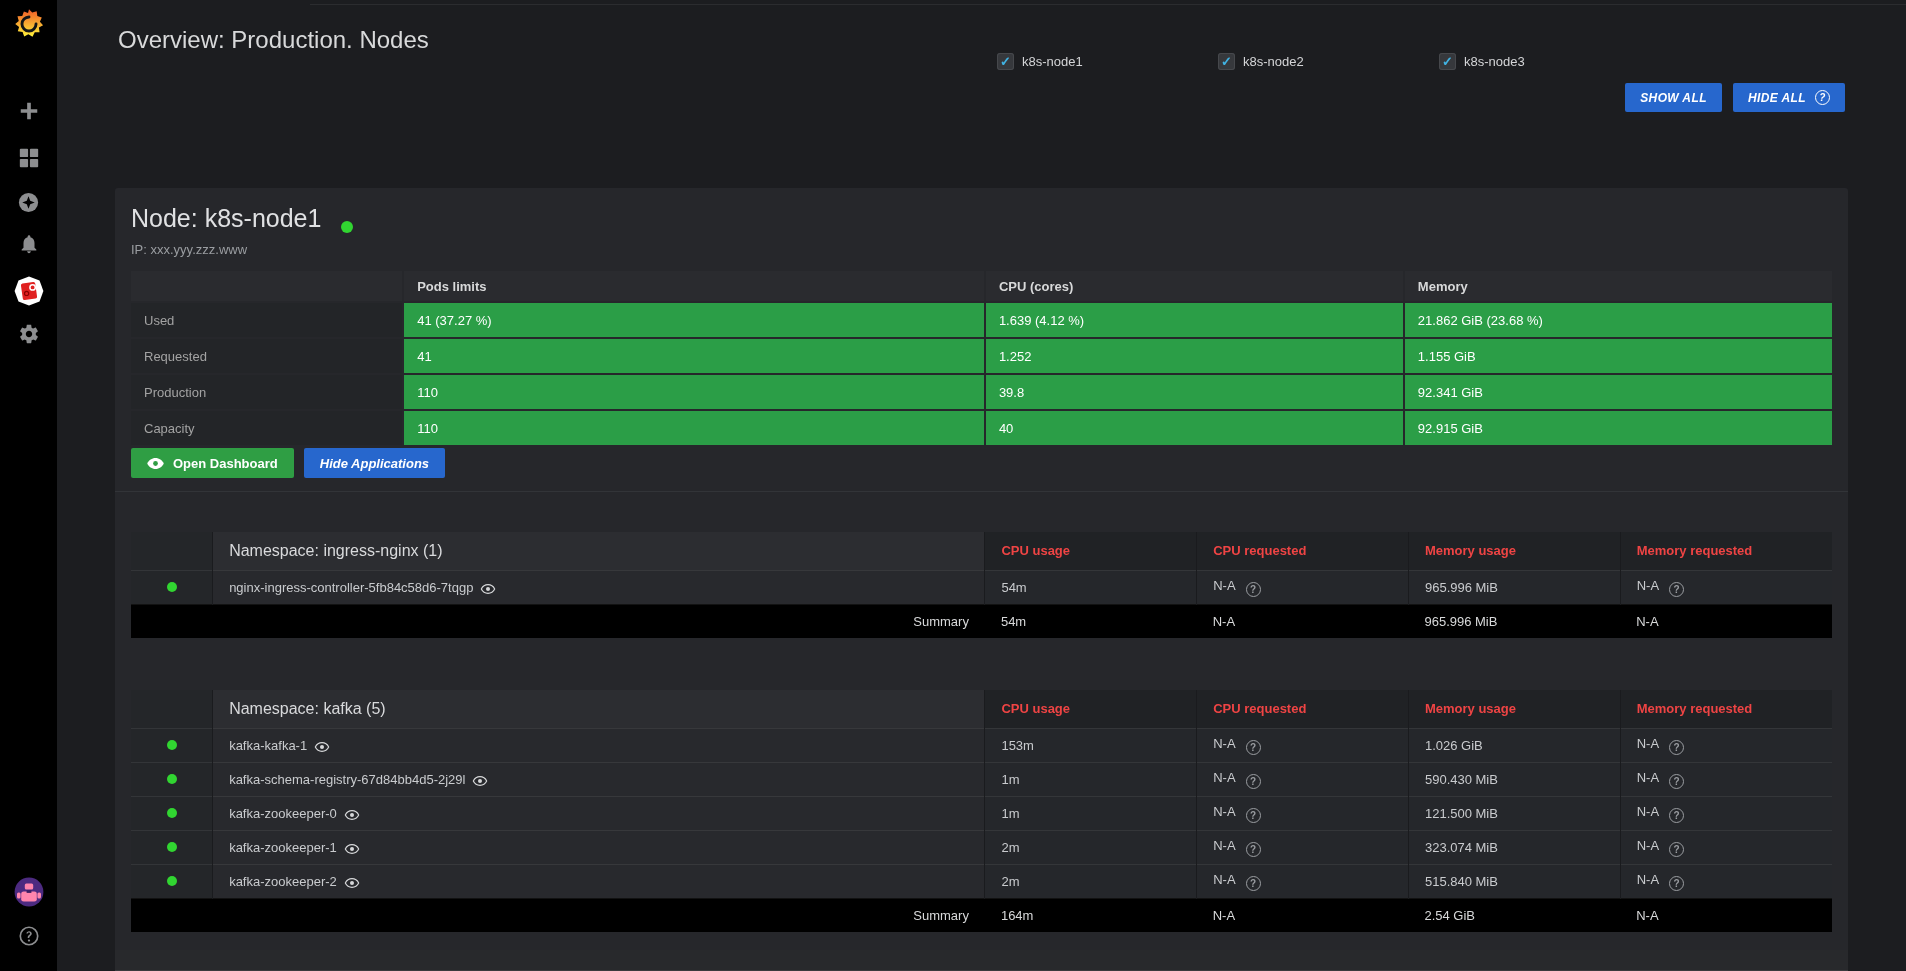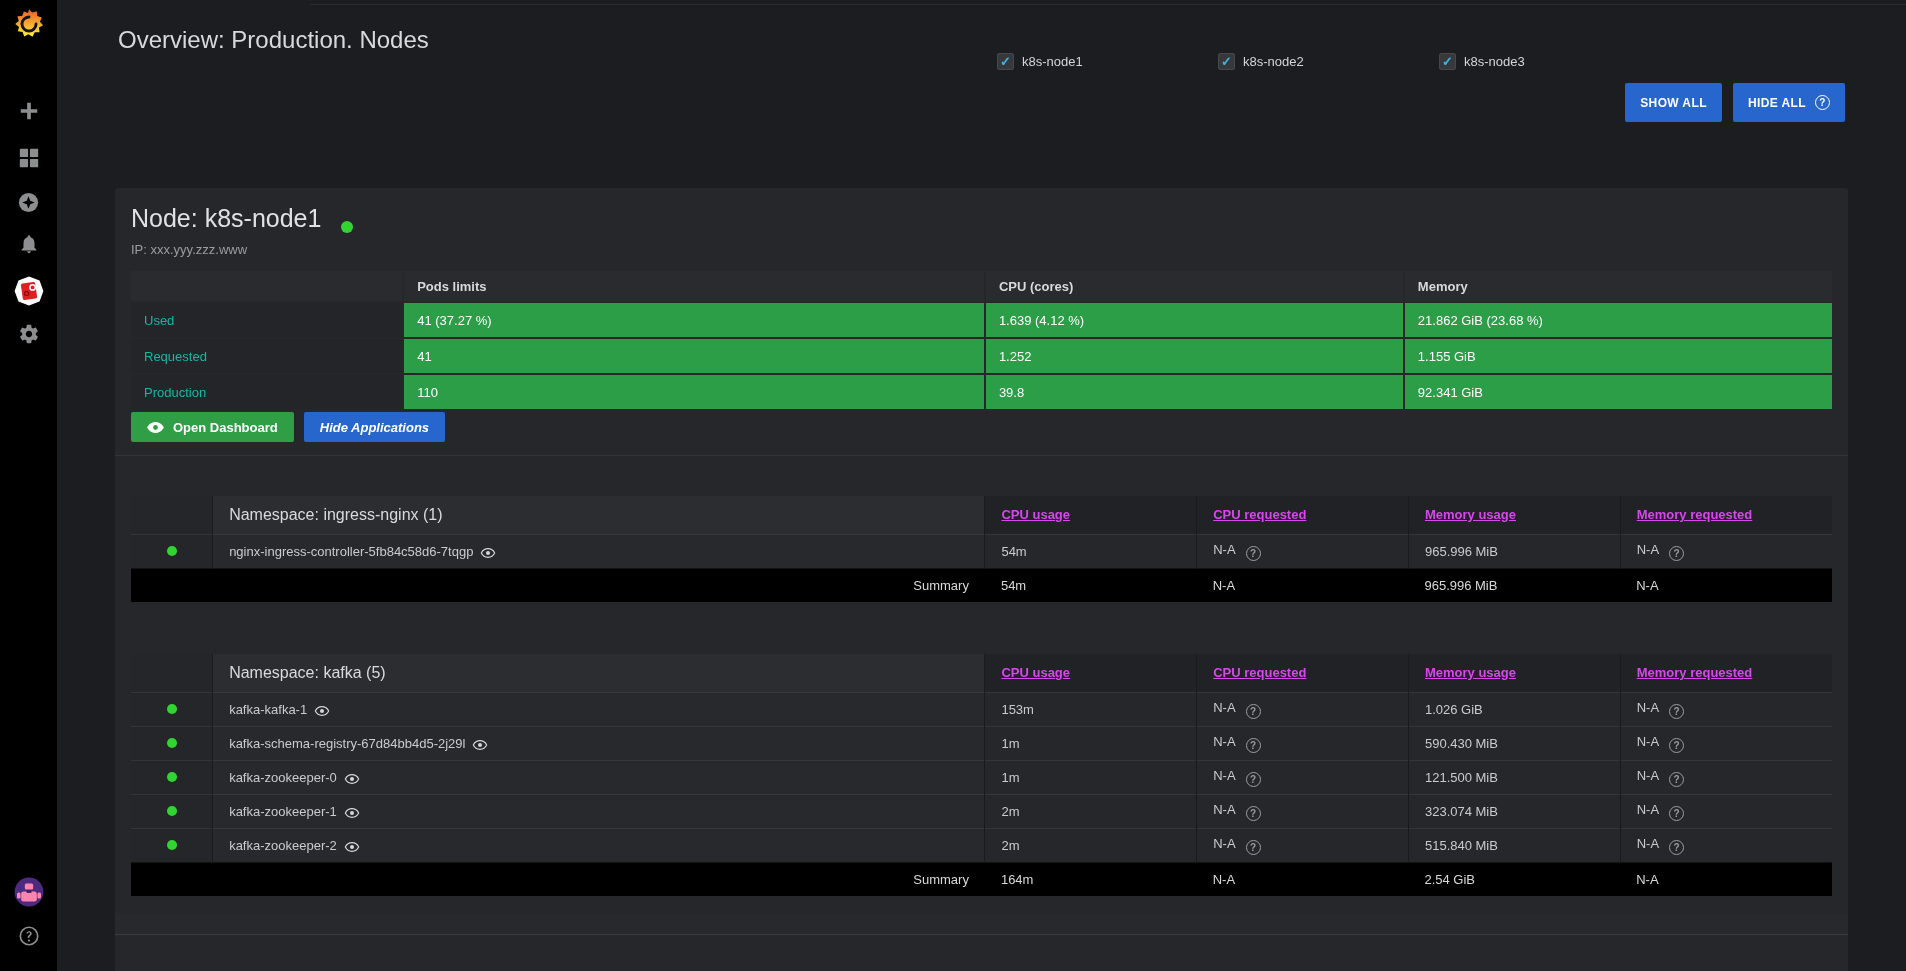--- a/index.html
+++ b/index.html
@@ -23,55 +23,55 @@
   .cb-item{ position:absolute; top:53px; display:flex; align-items:center; cursor:pointer; }
   .cbox{ width:17px; height:17px; background:#36383c; border-radius:3px; display:inline-flex;
     align-items:center; justify-content:center; font-size:13px; font-weight:700;
     color:var(--checkbox-check); box-shadow:inset 0 0 0 1px #46484c; }
   .cb-label{ margin-left:8px; font-size:13px; color:#d4d5d7; }
 
   .top-buttons{ position:absolute; right:61px; top:83px; display:flex; gap:11px; }
   .btn{ border:none; border-radius:2px; color:#fff; font-weight:700; cursor:pointer;
     display:inline-flex; align-items:center; justify-content:center;
     font-family:"Liberation Sans", sans-serif; }
-  .btn-top{ background:var(--blue-button); height:39px; padding:0 15px; font-size:12px; letter-spacing:.4px; }
+  .btn-top{ background:var(--blue-button); height:29px; padding:0 15px; font-size:12px; letter-spacing:.4px;font-style:italic; }
   .q-circle{ display:inline-flex; align-items:center; justify-content:center;
     width:15px; height:15px; border:1.4px solid currentColor; border-radius:50%;
     font-size:10px; font-weight:700; margin-left:9px; }
 
   .panel{ position:absolute; left:58px; right:58px; top:188px; bottom:0; background:#26272b;
     border-radius:3px 3px 0 0; padding:0 16px; overflow:hidden; }
   .panel-title{ margin:16px 0 0; font-size:25px; font-weight:400; color:#e0e1e3; display:flex; align-items:flex-end; }
   .title-dot{ width:12px; height:12px; border-radius:50%; background:var(--status-dot); margin-left:20px; margin-top:4px; }
   .panel-ip{ margin-top:9px; font-size:13px; color:#9a9da1; }
 
   table{ border-collapse:separate; border-spacing:2px; width:calc(100% + 4px); margin-left:-2px; }
   .node-table{ margin-top:12px; background:transparent; }
   .node-table th{ background:#2a2b2f; text-align:left; font-size:13px; font-weight:700;
     color:#d8d9da; padding:7px 13px; height:30px; }
-  .node-table td.row-label{ background:#232528; color:#14b8a6; font-size:13px; padding:8px 13px; height:34px; }
+  .node-table td.row-label{ background:#232528; color:#a3a3a3; font-size:13px; padding:8px 13px; height:34px; }
   .node-table td.green{ background:var(--green-cell); color:#fff; font-size:13px; padding:8px 13px; height:34px; }
 
   .actions{ margin-top:1px; display:flex; gap:10px; }
   .btn-green{ background:var(--green-button); height:30px; padding:0 16px; font-size:13px; }
   .btn-blue{ background:var(--blue-button); height:30px; padding:8px 16px; font-size:13px;font-style:italic; }
   .btn-green .eye{ margin-right:9px; }
 
   .panel-divider{ height:1px; background:#323438; margin:13px -16px 0; }
 
   .ns-table-wrap{ margin-top:40px; }
   .ns-table-wrap + .ns-table-wrap{ margin-top:52px; }
   .ns-table{ border-collapse:collapse; width:100%; margin-left:0; }
   .ns-table td{ font-size:13px; }
   .ns-head td{ height:38px; }
   .c-status{ background:#242629; width:4.8%; border-right:1px solid #1a1b1e; }
   .c-title{ background:#2c2d31; color:#d9dadc; font-size:16px !important; font-weight:500;
     padding:0 16px; width:45.4%; }
-  .c-colh{ background:#202225; color:#d946ef; font-weight:700; padding:0 16px;
-    border-left:1px solid #1a1b1e; width:12.45%;text-decoration:underline; }
+  .c-colh{ background:#202225; color:#ef4444; font-weight:700; padding:0 16px;
+    border-left:1px solid #1a1b1e; width:12.45%; }
   .pod-row td{ height:34px; border-top:1px solid rgba(255,255,255,.07); }
   .p-status{ background:#242629; border-right:1px solid #1a1b1e; }
   .p-status .dot{ display:block; margin:0 auto; width:10px; height:10px; border-radius:50%; background:var(--status-dot); }
   .p-name{ background:#28292d; color:#c9cbce; padding:0 16px; }
   .p-name .eye{ margin-left:7px; vertical-align:-2px; color:#d7d8da; cursor:pointer; }
   .p-val{ background:#25272b; color:#c9cbce; padding:0 16px; border-left:1px solid #1a1b1e; }
   .qmark{ display:inline-flex; align-items:center; justify-content:center; width:15px; height:15px;
     border:1.3px solid #9a9da1; border-radius:50%; color:#9a9da1; font-size:10px; font-weight:700;
     margin-left:10px; vertical-align:-3px; cursor:pointer; }
   .sum-row td{ height:34px; background:#000000; border-top:1px solid rgba(255,255,255,.07);
@@ -217,20 +217,26 @@
             <td class="green">41</td>
             <td class="green">1.252</td>
             <td class="green">1.155 GiB</td>
           </tr>
           <tr>
             <td class="row-label">Production</td>
             <td class="green">110</td>
             <td class="green">39.8</td>
             <td class="green">92.341 GiB</td>
           </tr>
+          <tr>
+            <td class="row-label">Capacity</td>
+            <td class="green">110</td>
+            <td class="green">40</td>
+            <td class="green">92.915 GiB</td>
+          </tr>
         </tbody>
     </table>
 
     <div class="actions">
       <button class="btn btn-green">
         <svg class="eye" width="17" height="11" viewBox="0 0 18 12">
           <path d="M9 0C5 0 1.7 2.5 0 6c1.7 3.5 5 6 9 6s7.3-2.5 9-6c-1.7-3.5-5-6-9-6z" fill="#fff"></path>
           <circle cx="9" cy="6" r="2.6" fill="#2f9e44"></circle>
         </svg>
         <span>Open Dashboard</span>

